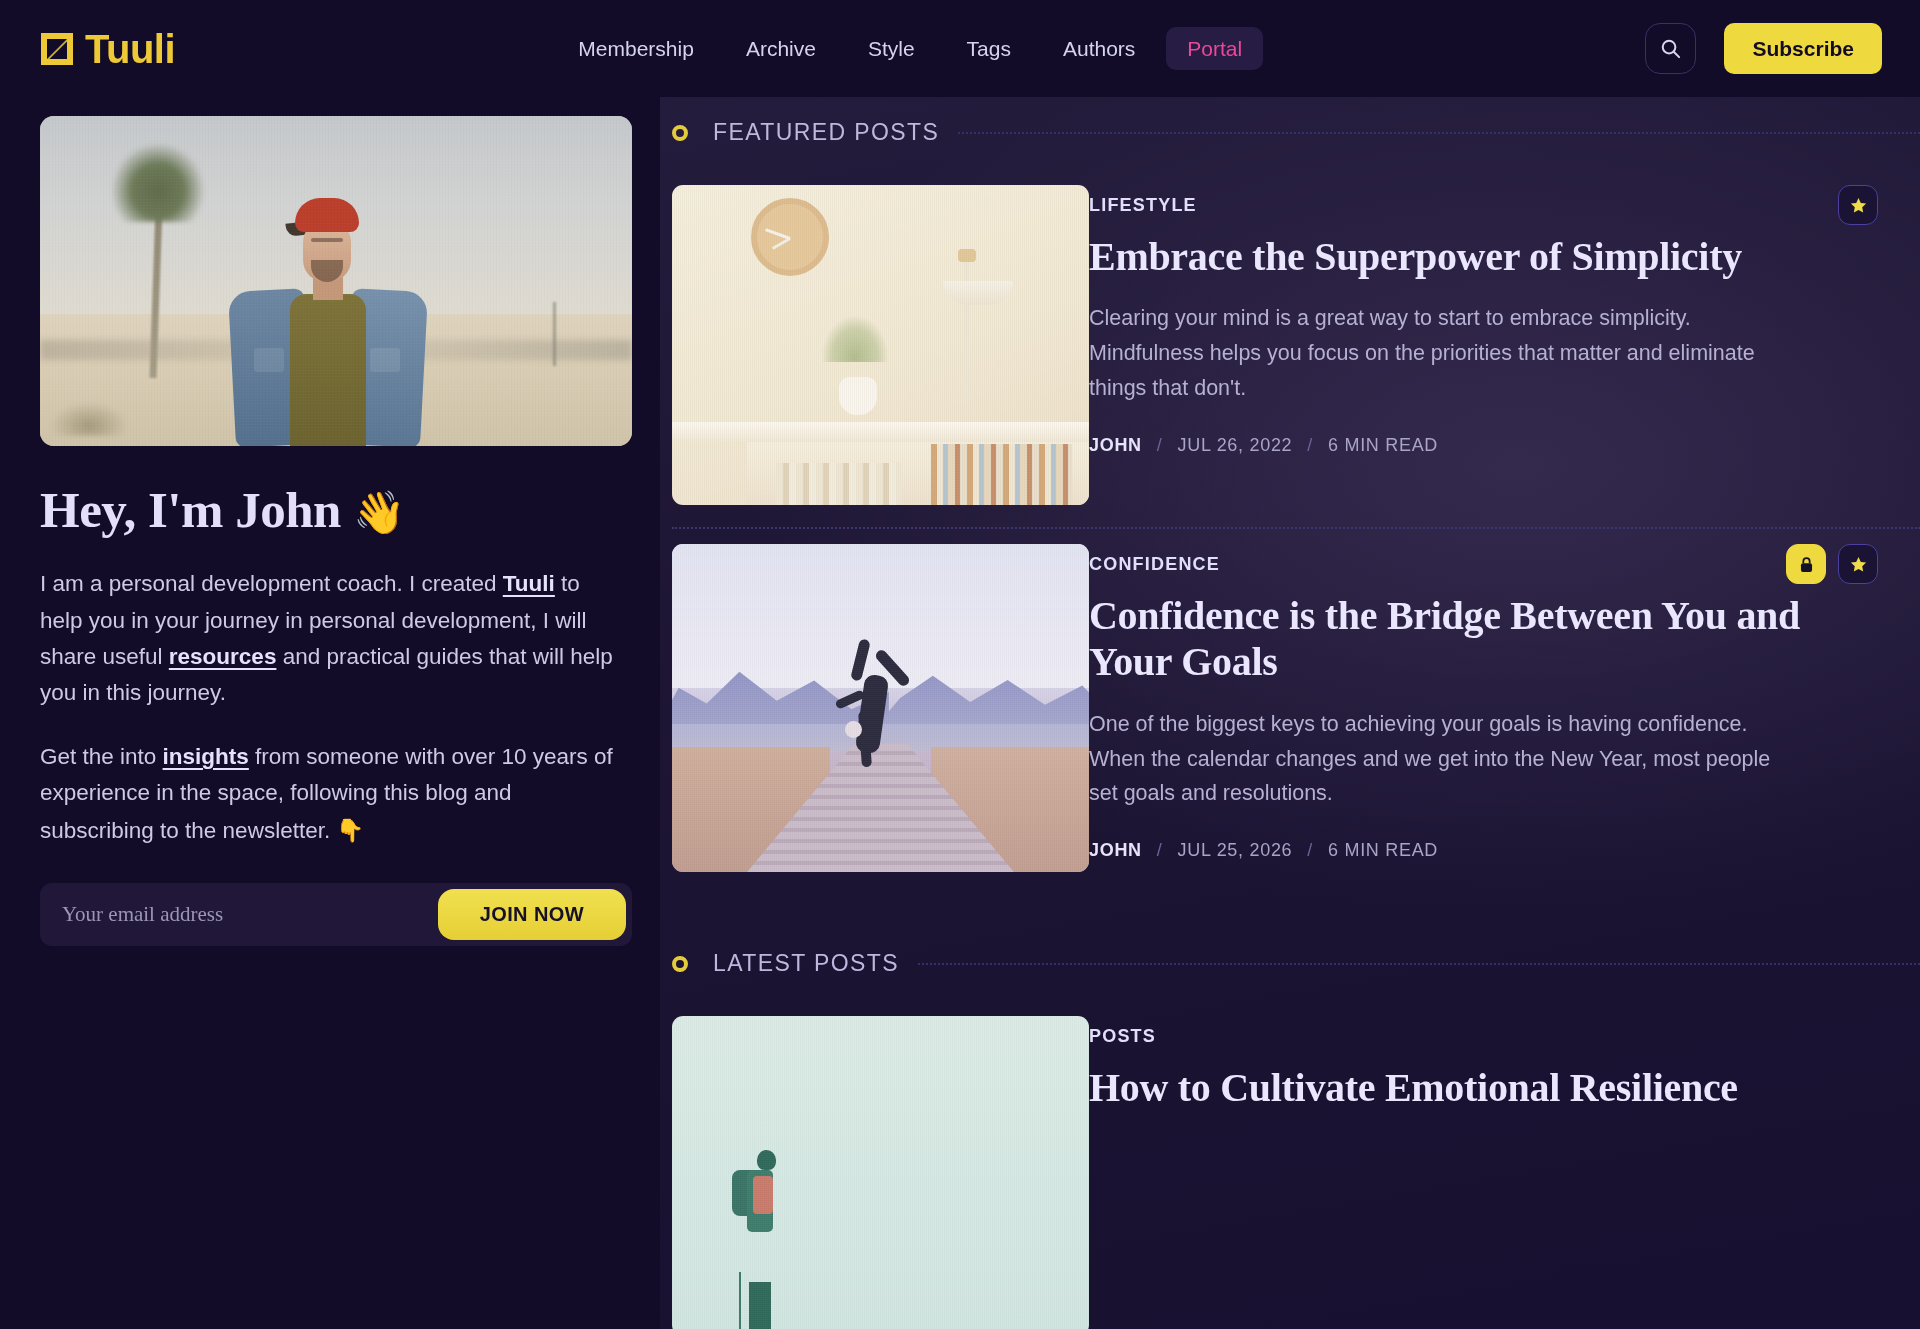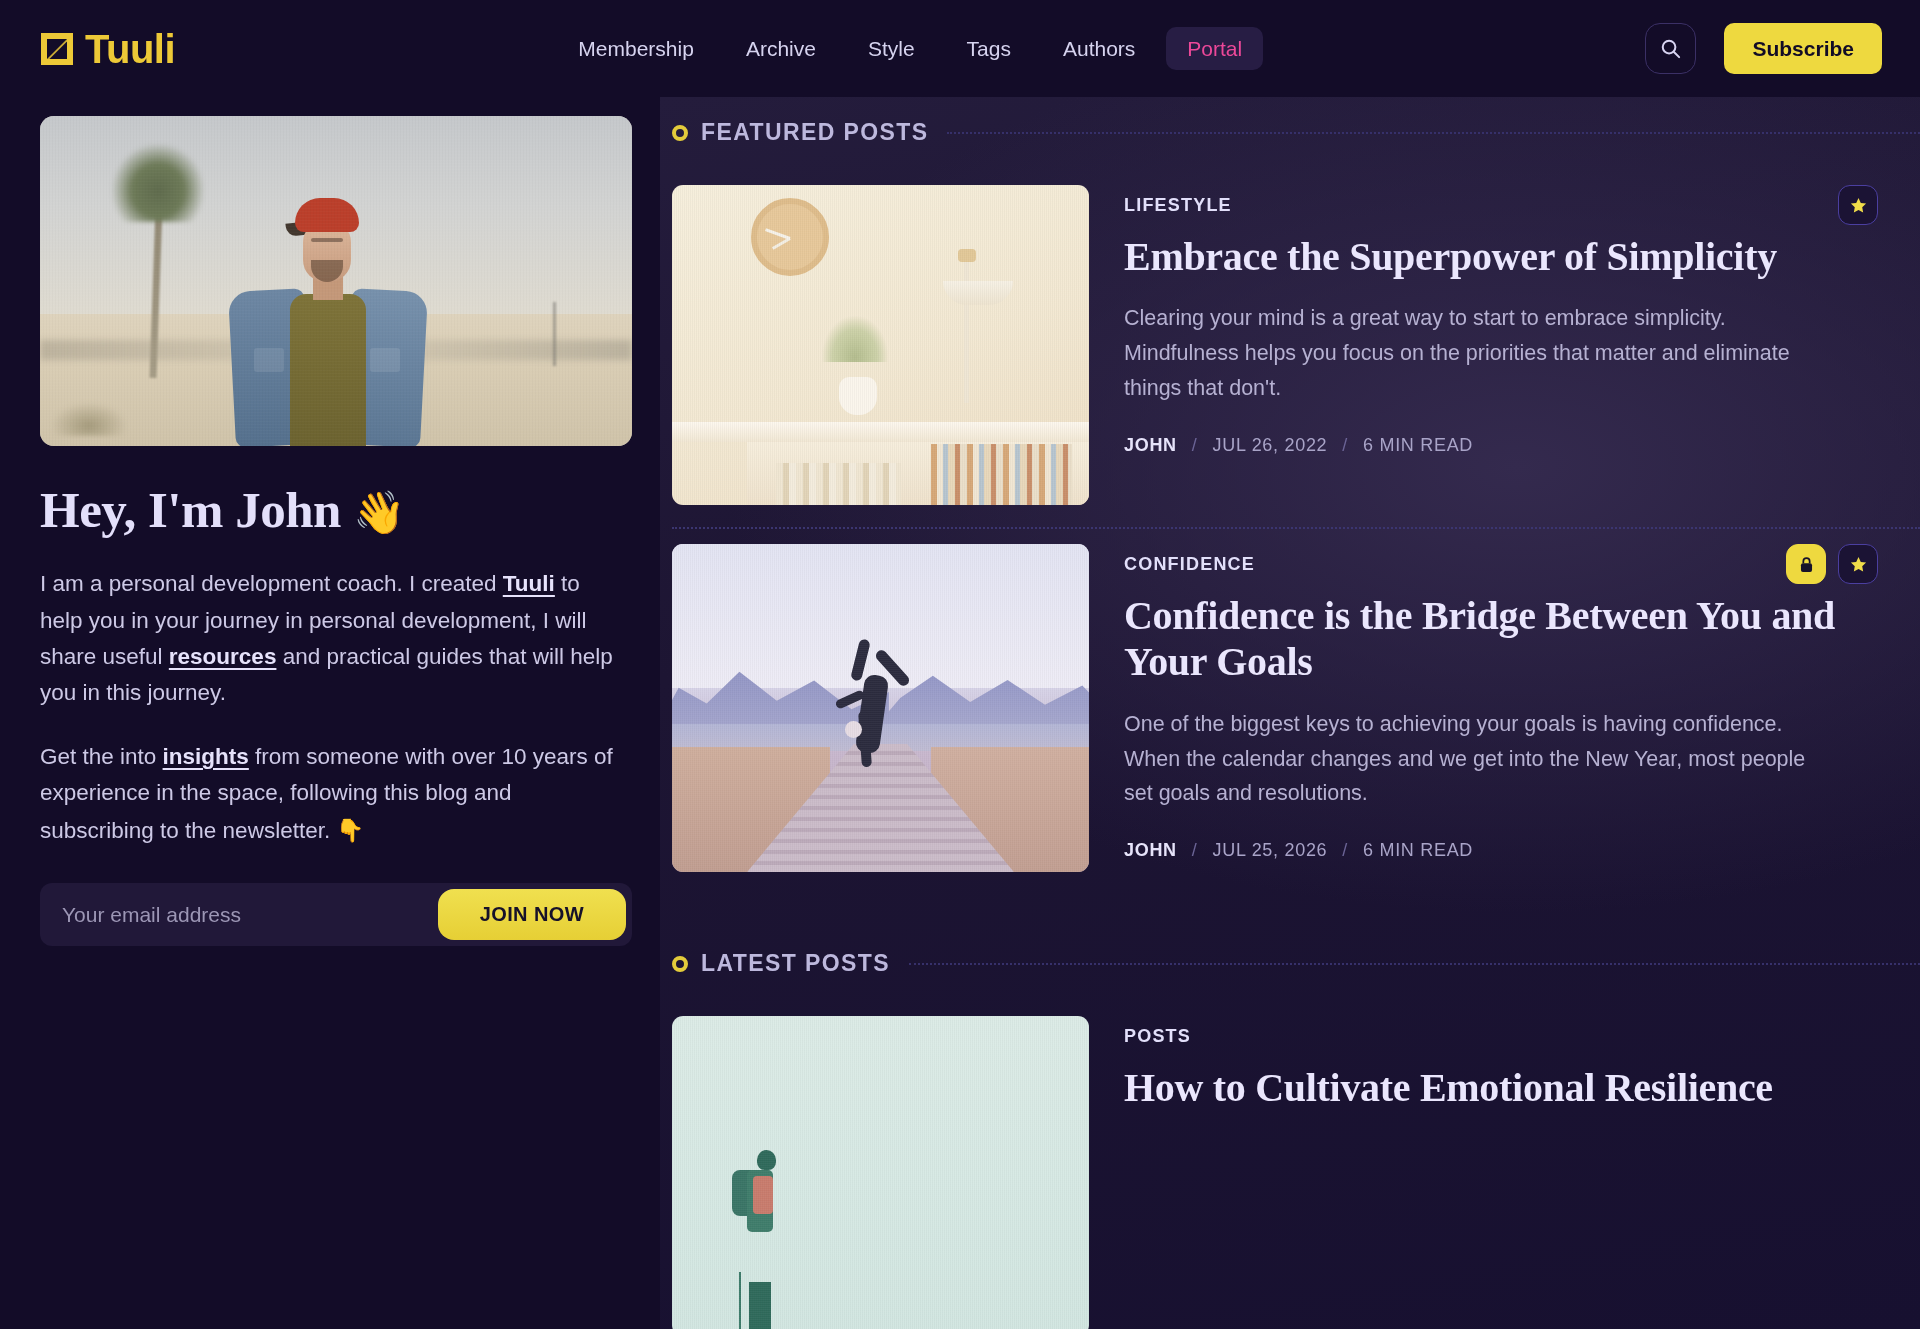--- a/index.html
+++ b/index.html
@@ -252,21 +252,21 @@
     gap: 6px;
   }
   .signup-input {
     flex: 1 1 auto;
     background: transparent;
     border: none;
     outline: none;
     color: #e4e0f7;
     font-size: 21px;
     padding: 0 16px;
-    font-family: Liberation Sans, sans-serif;
+    font-family: Liberation Serif, serif;
   }
   .signup-input::placeholder { color: #9c96b5; }
   .signup-btn {
     flex: 0 0 auto;
     height: 51px;
     padding: 0 42px;
     background: linear-gradient(180deg,#f0e04f,#e6cf35);
     color: #16112a;
     border: none;
     border-radius: 16px;
@@ -298,34 +298,34 @@
     margin-bottom: 22px;
   }
   .ring-icon {
     width: 16px; height: 16px;
     border: 4px solid #e3cb3b;
     border-radius: 50%;
     flex: 0 0 auto;
   }
   .section-title {
     font-size: 23px;
-    font-weight: 700;
+    font-weight: 400;
     letter-spacing: 1.4px;
     color: #bdb8dd;
+    margin-left: 12px;
   }
   .section-rule {
     flex: 1 1 auto;
     height: 1px;
     border-bottom: 2px dotted #36306a;
     margin-left: 6px;
   }
 
   .post-row {
     display: flex;
-    gap: 35px;
     padding: 17px 0 22px 12px;
     position: relative;
   }
   .post-row + .post-row { }
   .post-row.has-rule::before {
     content: "";
     position: absolute;
     left: 12px; right: 0; top: 0;
     border-top: 2px dotted #3b3570;
   }

